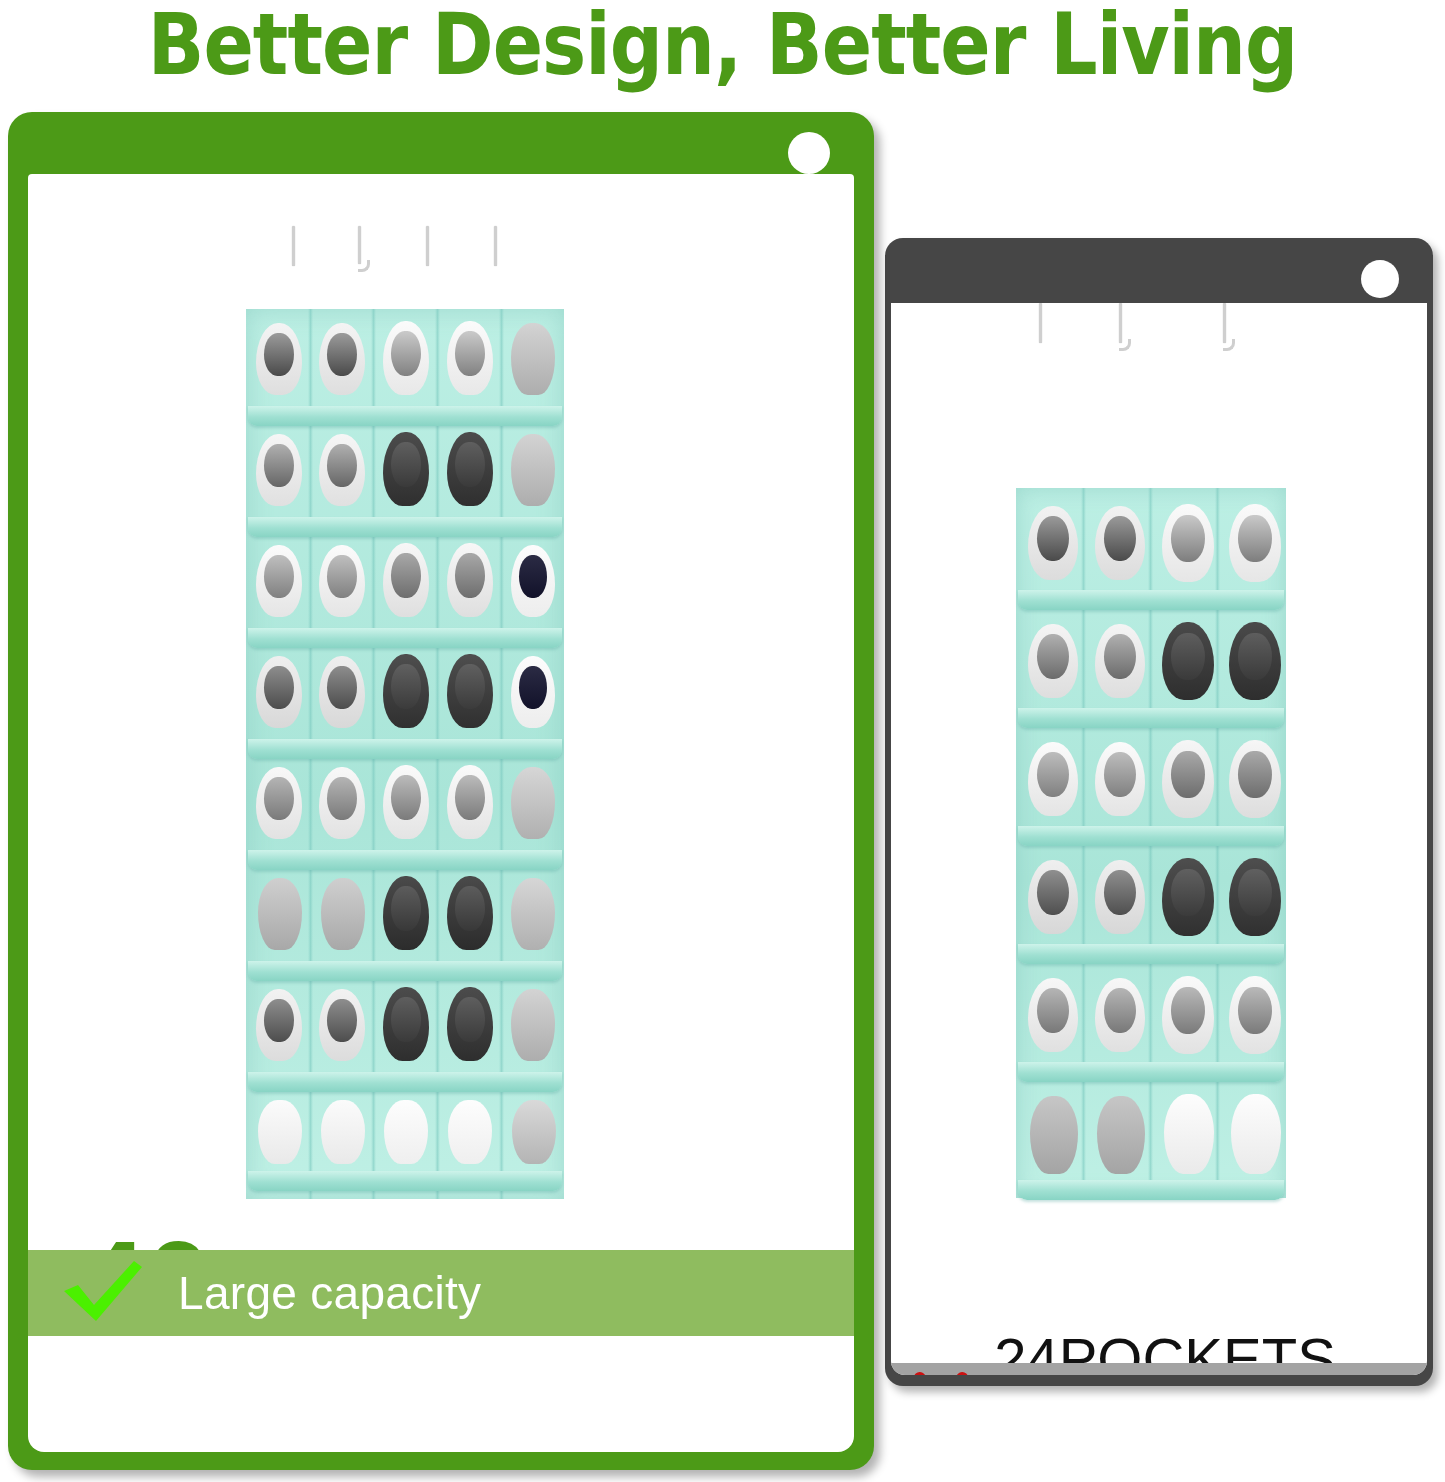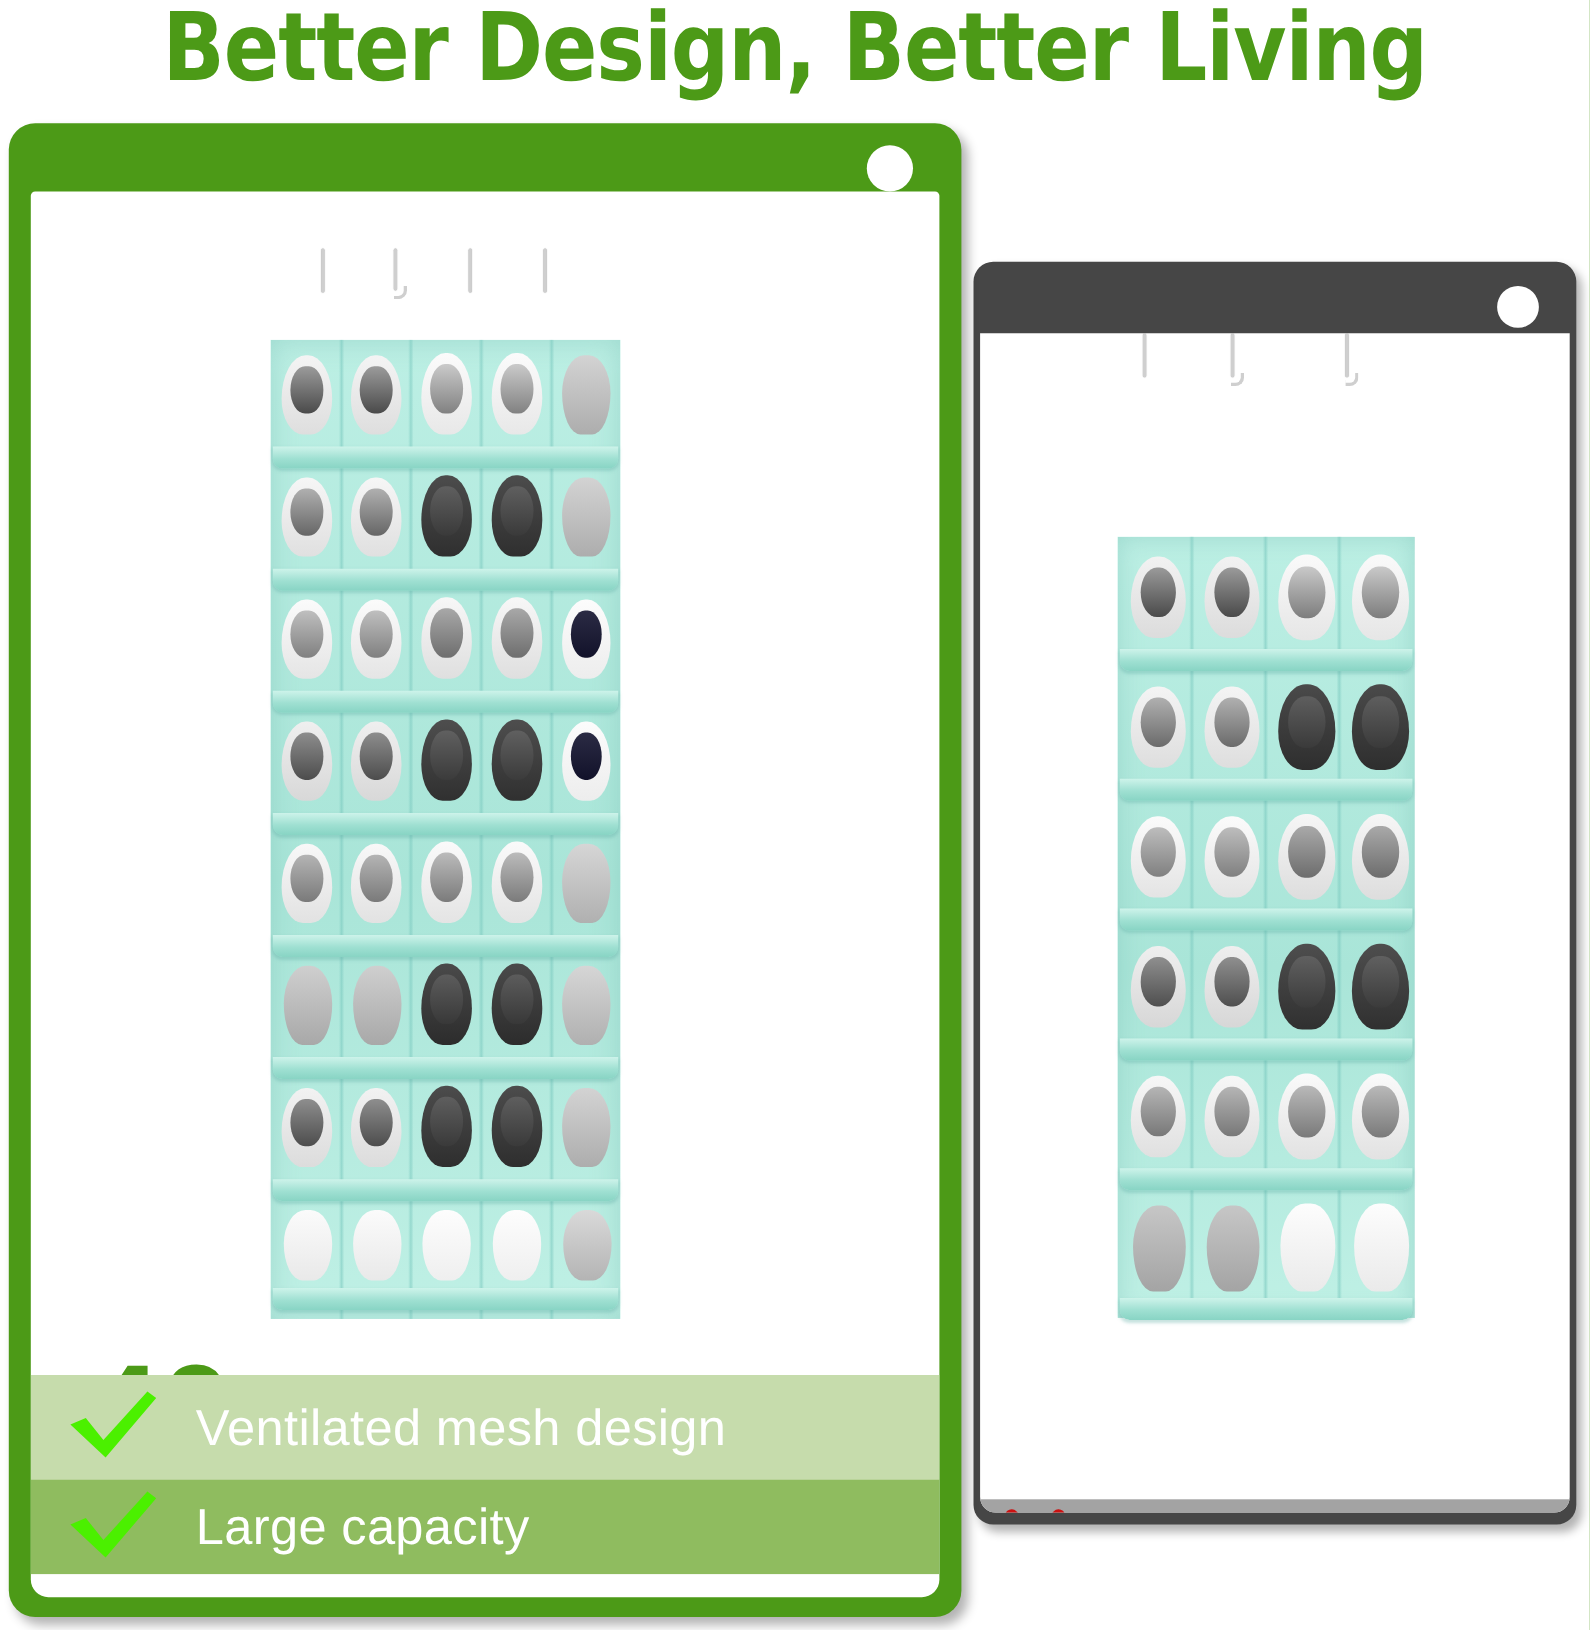--- a/index.html
+++ b/index.html
@@ -202,20 +202,21 @@
             <div class="collar" style="background:linear-gradient(180deg,#b9b9b9,#7a7a7a);"></div>
           </div>
 
         <div class="slipper" style="left:14px;top:608px;width:48px;height:78px;background:linear-gradient(180deg,#c6c6c6,#a4a4a4);"></div>
         <div class="slipper" style="left:81px;top:608px;width:48px;height:78px;background:linear-gradient(180deg,#c6c6c6,#a4a4a4);"></div>
         <div class="slipper" style="left:148px;top:606px;width:50px;height:80px;background:linear-gradient(180deg,#fdfdfd,#eaeaea);"></div>
         <div class="slipper" style="left:215px;top:606px;width:50px;height:80px;background:linear-gradient(180deg,#fdfdfd,#eaeaea);"></div>
       </div>
     </div>
 
+    <div class="count-bad">24POCKETS</div>
 
     <div class="feat-list-bad">
       <div class="feat-row b">
         <span class="ico">
           <svg class="cross" viewBox="0 0 64 64" aria-hidden="true">
             <path d="M10 8 L54 56 M54 8 L10 56" stroke="#cc1111" stroke-width="12" stroke-linecap="round" fill="none"></path>
           </svg>
         </span>
 
       </div>
@@ -358,28 +359,20 @@
         <div class="slipper" style="left:202px;top:791px;width:44px;height:64px;background:linear-gradient(180deg,#fdfdfd,#efefef);"></div>
         <div class="slipper" style="left:266px;top:791px;width:44px;height:64px;background:linear-gradient(180deg,#d9d9d9,#b4b4b4);"></div>
       </div>
     </div>
 
     <div class="count-good">
       <span class="num">40</span><span class="word">POCKETS</span>
     </div>
 
     <div class="feat-list-good">
-      <div class="feat-row g alt">
-        <span class="ico">
-          <svg class="check" viewBox="0 0 86 64" aria-hidden="true">
-            <path d="M4 32 L18 26 L34 46 L74 2 L82 8 L36 62 Z" fill="#4bf000"></path>
-          </svg>
-        </span>
-        <span class="txt">Ventilated mesh design</span>
-      </div>
       <div class="feat-row g">
         <span class="ico">
           <svg class="check" viewBox="0 0 86 64" aria-hidden="true">
             <path d="M4 32 L18 26 L34 46 L74 2 L82 8 L36 62 Z" fill="#4bf000"></path>
           </svg>
         </span>
         <span class="txt">Large capacity</span>
       </div>
     </div>
 

